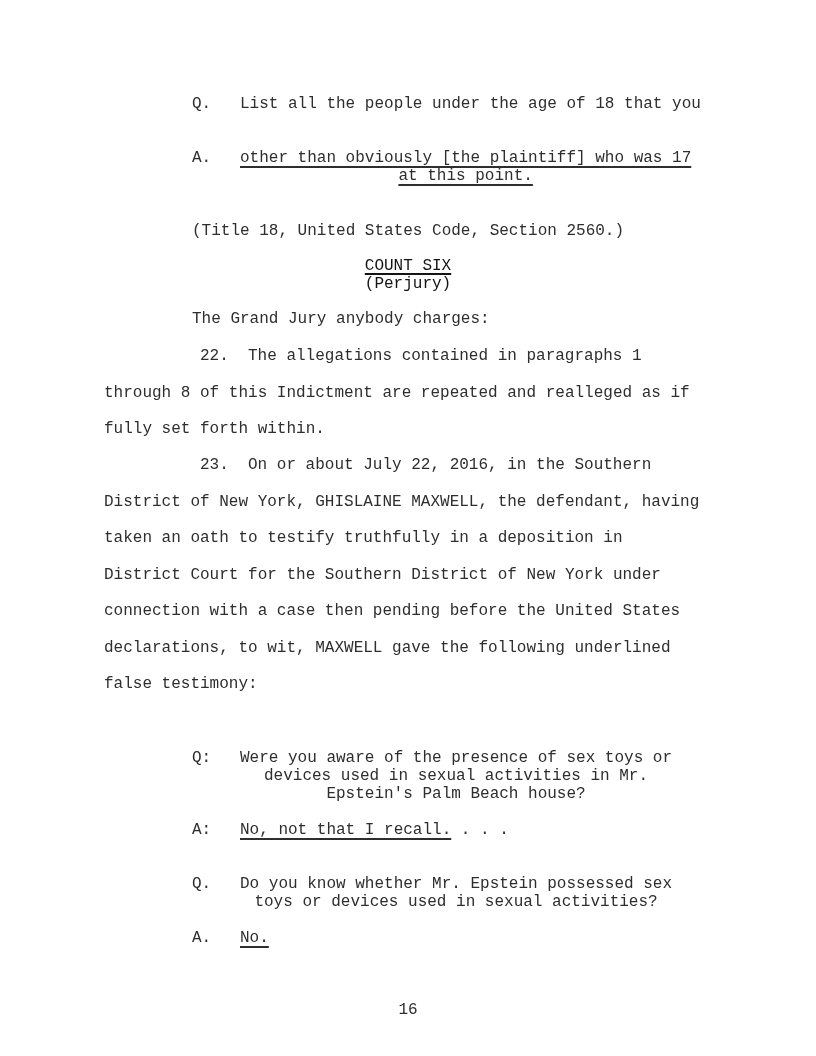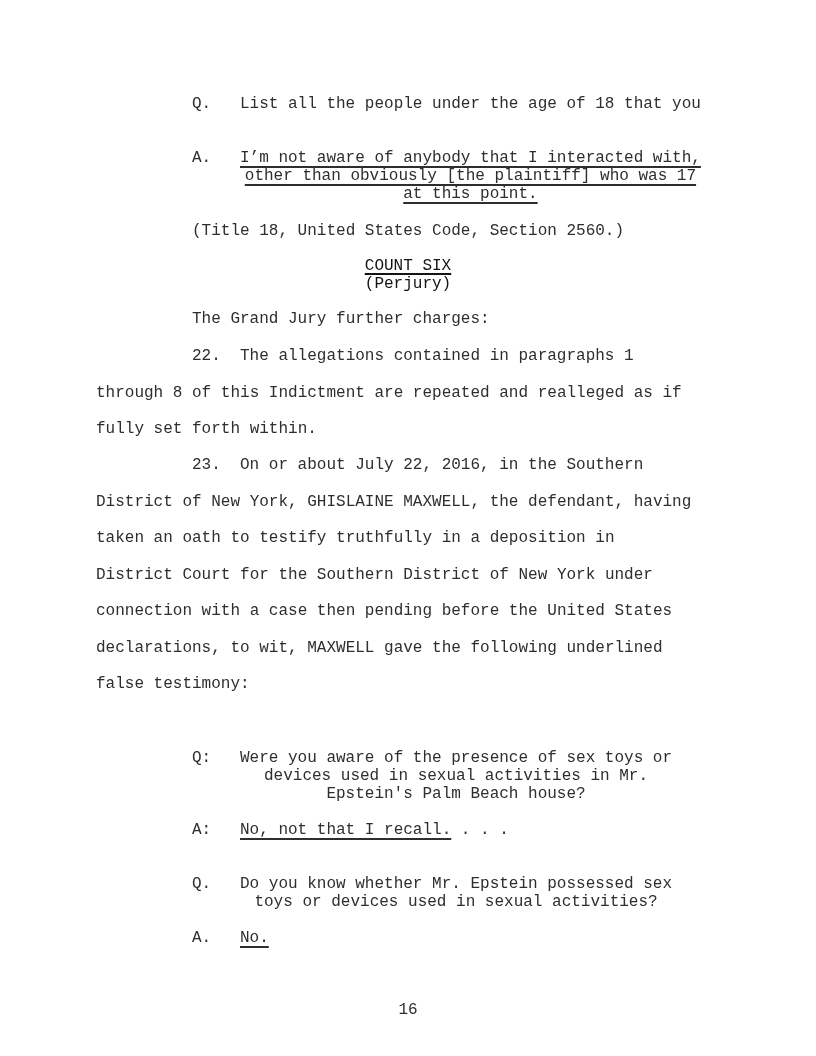--- a/index.html
+++ b/index.html
@@ -12,21 +12,21 @@
     color:#2e2e2e;
     overflow:hidden;
   }
   .abs{position:absolute;}
   .txt{white-space:pre;line-height:18px;}
   
   .qa{left:192px;display:flex;align-items:flex-start;}
   .qa .lbl{flex:0 0 48px;width:48px;white-space:pre;line-height:18px;}
   .qa .lines div{white-space:pre;line-height:18px;text-align:center;}
   
-  .para{left:96px;}
+  .para{left:104px;}
   .para .ln{white-space:pre;line-height:18px;margin-bottom:18.5px;}
   .para .fl{padding-left:96px;}
   
   .u{text-decoration:underline;text-underline-offset:3.5px;text-decoration-thickness:1.5px;}
   
   .center{left:0;width:816px;text-align:center;}
   .bold{font-weight:normal;color:#141414;}
   .h-main{text-decoration:underline;text-decoration-thickness:2px;text-underline-offset:3px;}
 </style>
 </head>
@@ -37,34 +37,33 @@
   <div class="qa abs" style="top:95px">
     <span class="lbl">Q.</span>
     <span class="lines">
       <div>List all the people under the age of 18 that you</div>
     </span>
   </div>
 
   <div class="qa abs" style="top:149px">
     <span class="lbl">A.</span>
     <span class="lines">
-      <div><span class="u">I’m not aware of anybody that I interacted with,</span></div>
       <div><span class="u">other than obviously [the plaintiff] who was 17</span></div>
       <div><span class="u">at this point.</span></div>
     </span>
   </div>
 
   <div class="txt abs" style="top:222px;left:192px">(Title 18, United States Code, Section 2560.)</div>
 
   <div class="center abs" style="top:257px">
     <div class="txt bold"><span class="h-main">COUNT SIX</span></div>
     <div class="txt bold">(Perjury)</div>
   </div>
 
-  <div class="txt abs" style="top:310px;left:192px">The Grand Jury further charges:</div>
+  <div class="txt abs" style="top:310px;left:192px">The Grand Jury anybody charges:</div>
 
   <div class="para abs" style="top:347px">
     <div class="ln fl">22.  The allegations contained in paragraphs 1</div>
     <div class="ln">through 8 of this Indictment are repeated and realleged as if</div>
     <div class="ln">fully set forth within.</div>
   </div>
 
   <div class="para abs" style="top:456px">
     <div class="ln fl">23.  On or about July 22, 2016, in the Southern</div>
     <div class="ln">District of New York, GHISLAINE MAXWELL, the defendant, having</div>

